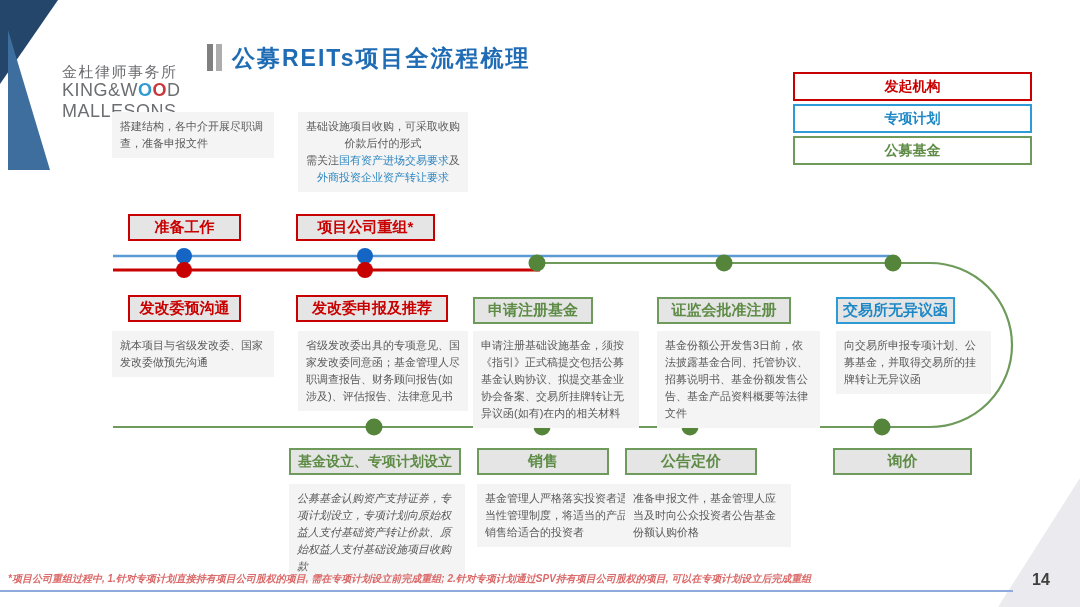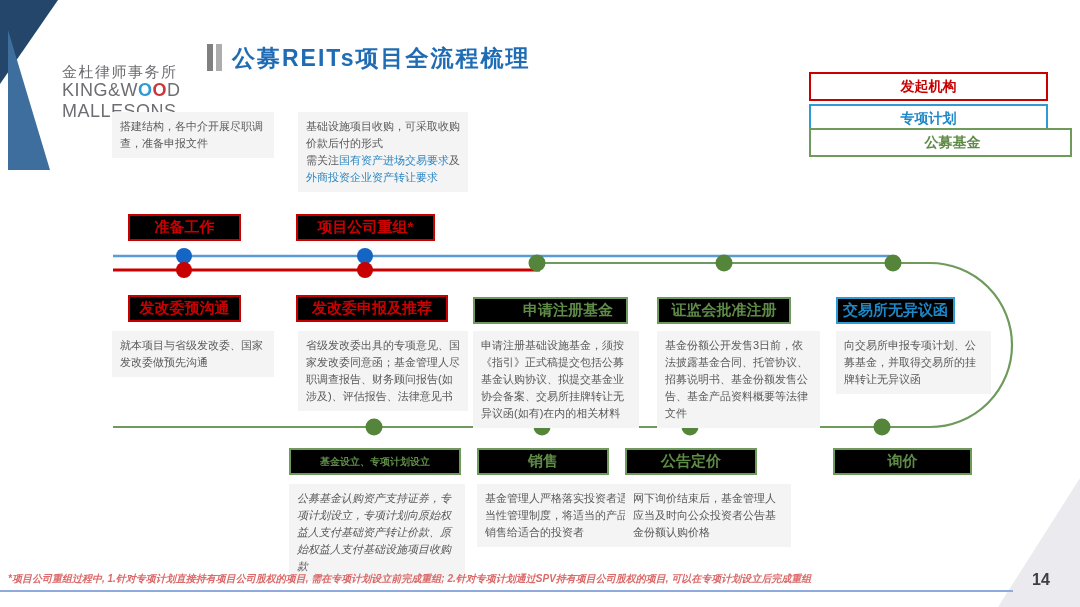--- a/index.html
+++ b/index.html
@@ -18,37 +18,37 @@
   .o-red{color:#C9363C;font-weight:bold;}
 
   
   .title-bar1{position:absolute;left:207px;top:44px;width:6px;height:27px;background:#808080;}
   .title-bar2{position:absolute;left:216px;top:44px;width:6px;height:27px;background:#ADADAD;}
   .page-title{position:absolute;left:232px;top:43px;font-size:23px;font-weight:bold;
               color:#1F6CB5;letter-spacing:2px;}
 
   
   .legend-box{position:absolute;left:793px;width:235px;height:25px;border:2px solid;background:#fff;
-              display:flex;align-items:center;justify-content:center;font-size:14px;font-weight:bold;margin-left:16px;}
+              display:flex;align-items:center;justify-content:center;font-size:14px;font-weight:bold;}
   .lg-red{top:72px;border-color:#C90000;color:#C90000;}
   .lg-blue{top:104px;border-color:#2E9BD6;color:#1E88C7;}
-  .lg-green{top:128px;border-color:#6E9B5B;color:#5E8C46;padding-left:24px;}
+  .lg-green{top:136px;border-color:#6E9B5B;color:#5E8C46;}
 
   
   .desc{position:absolute;background:#F4F4F4;color:#595959;font-size:11px;line-height:1.55;
         padding:6px 8px;box-sizing:border-box;}
   .link{color:#2E86C1;margin-top:44px;}
 
   
-  .box{position:absolute;height:23px;border:2px solid;background:#000000;display:flex;
+  .box{position:absolute;height:23px;border:2px solid;background:#e5e5e5;display:flex;
        align-items:center;justify-content:center;font-weight:bold;font-size:15px;}
   .box.red{border-color:#C90000;color:#C90000;}
   .box.green{border-color:#6E9B5B;color:#5E8C46;}
   .box.blue{border-color:#2E9BD6;color:#1E88C7;}
-  .box.wide{font-size:10px;}
+  .box.wide{font-size:14px;}
 
   .timeline-svg{position:absolute;left:0;top:0;}
 
   
   .footnote{position:absolute;left:8px;top:572px;width:1000px;font-size:10px;font-style:italic;
             color:#DB6A6A;font-weight:bold;}
   .footer-line{position:absolute;left:0;top:590px;width:1013px;height:2px;background:#8FAADC;}
   .page-num{position:absolute;left:1032px;top:571px;font-size:16px;font-weight:bold;color:#404040;}
   .corner-tri{position:absolute;left:998px;top:478px;width:82px;height:129px;background:#EBEBEF;
               clip-path:polygon(100% 0,100% 100%,0 100%);}
@@ -74,21 +74,21 @@
       <span>发起机构</span>
     </div>
   <div class="legend-box lg-blue">
       <span>专项计划</span>
     </div>
   <div class="legend-box lg-green">
       <span>公募基金</span>
     </div>
 
   <div class="desc" style="left:112px;top:112px;width:162px;">搭建结构，各中介开展尽职调查，准备申报文件</div>
-  <div class="desc" style="left:298px;top:112px;width:170px;">
+  <div class="desc" style="left:298px;top:112px;width:170px;text-align:center;">
     <span>基础设施项目收购，可采取收购价款后付的形式</span><br>
     <span>需关注</span><span class="link">国有资产进场交易要求</span><span>及</span><span class="link">外商投资企业资产转让要求</span>
   </div>
 
   <div class="box red" style="left:128px;top:214px;width:109px;">准备工作</div>
   <div class="box red" style="left:296px;top:214px;width:135px;">项目公司重组*</div>
 
   <svg class="timeline-svg" width="1080" height="607" viewBox="0 0 1080 607">
     <line x1="113" y1="256" x2="890" y2="256" stroke="#5B9BD5" stroke-width="2.5"></line>
     <line x1="113" y1="270" x2="540" y2="270" stroke="#C90000" stroke-width="2.8"></line>
@@ -101,37 +101,37 @@
     <circle cx="724" cy="263" r="8.5" fill="#55843B"></circle>
     <circle cx="893" cy="263" r="8.5" fill="#55843B"></circle>
     <circle cx="374" cy="427" r="8.5" fill="#55843B"></circle>
     <circle cx="542" cy="427" r="8.5" fill="#55843B"></circle>
     <circle cx="690" cy="427" r="8.5" fill="#55843B"></circle>
     <circle cx="882" cy="427" r="8.5" fill="#55843B"></circle>
   </svg>
 
   <div class="box red" style="left:128px;top:295px;width:109px;">发改委预沟通</div>
   <div class="box red" style="left:296px;top:295px;width:148px;">发改委申报及推荐</div>
-  <div class="box green" style="left:473px;top:297px;width:116px;padding-left:35px;">申请注册基金</div>
+  <div class="box green" style="left:473px;top:297px;width:116px;">申请注册基金</div>
   <div class="box green" style="left:657px;top:297px;width:130px;">证监会批准注册</div>
   <div class="box blue" style="left:836px;top:297px;width:115px;">交易所无异议函</div>
 
   <div class="desc" style="left:112px;top:331px;width:162px;">就本项目与省级发改委、国家发改委做预先沟通</div>
   <div class="desc" style="left:298px;top:331px;width:170px;">省级发改委出具的专项意见、国家发改委同意函；基金管理人尽职调查报告、财务顾问报告(如涉及)、评估报告、法律意见书</div>
   <div class="desc" style="left:473px;top:331px;width:166px;">申请注册基础设施基金，须按《指引》正式稿提交包括公募基金认购协议、拟提交基金业协会备案、交易所挂牌转让无异议函(如有)在内的相关材料</div>
   <div class="desc" style="left:657px;top:331px;width:163px;">基金份额公开发售3日前，依法披露基金合同、托管协议、招募说明书、基金份额发售公告、基金产品资料概要等法律文件</div>
   <div class="desc" style="left:836px;top:331px;width:155px;">向交易所申报专项计划、公募基金，并取得交易所的挂牌转让无异议函</div>
 
   <div class="box green wide" style="left:289px;top:448px;width:168px;">基金设立、专项计划设立</div>
   <div class="box green" style="left:477px;top:448px;width:128px;">销售</div>
   <div class="box green" style="left:625px;top:448px;width:128px;">公告定价</div>
   <div class="box green" style="left:813px;top:448px;width:135px;margin-left:20px;">询价</div>
 
   <div class="desc" style="left:289px;top:484px;width:176px;font-style:italic;">公募基金认购资产支持证券，专项计划设立，专项计划向原始权益人支付基础资产转让价款、原始权益人支付基础设施项目收购款</div>
   <div class="desc" style="left:477px;top:484px;width:164px;">基金管理人严格落实投资者适当性管理制度，将适当的产品销售给适合的投资者</div>
-  <div class="desc" style="left:625px;top:484px;width:166px;">网下询价结束后，基金管理人应当及时向公众投资者公告基金份额认购价格</div>
+  <div class="desc" style="left:625px;top:484px;width:166px;">准备申报文件，基金管理人应当及时向公众投资者公告基金份额认购价格</div>
 
   <div class="corner-tri"></div>
   <div class="footnote">*项目公司重组过程中, 1.针对专项计划直接持有项目公司股权的项目, 需在专项计划设立前完成重组; 2.针对专项计划通过SPV持有项目公司股权的项目, 可以在专项计划设立后完成重组</div>
   <div class="footer-line"></div>
   <div class="page-num">14</div>
 
 </div>
 
 </body></html>

